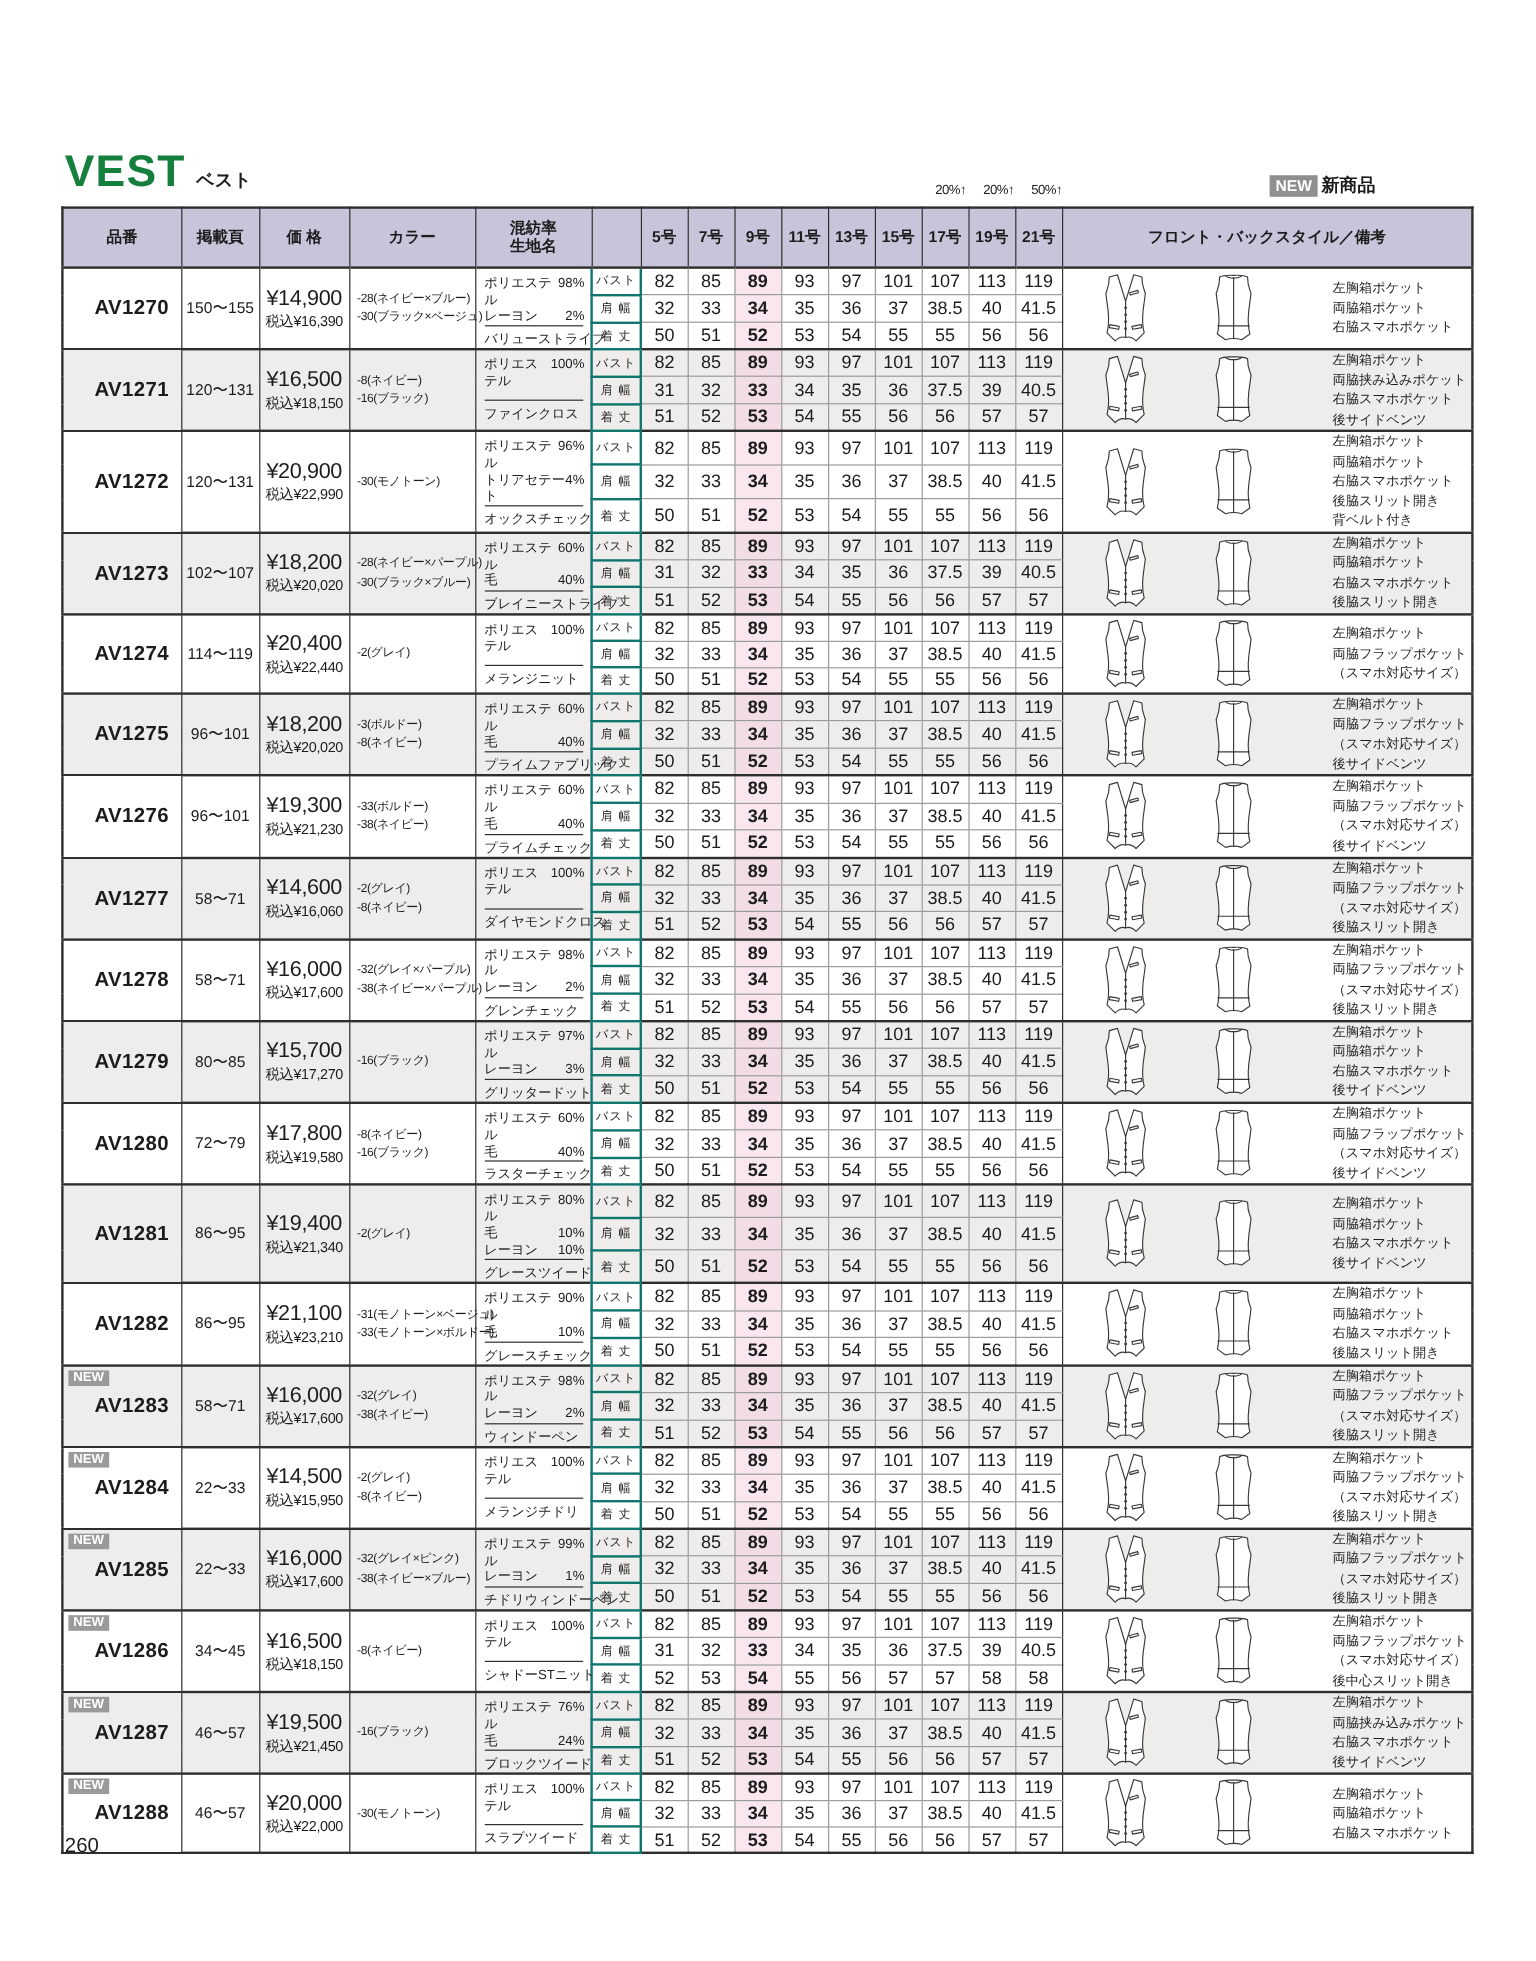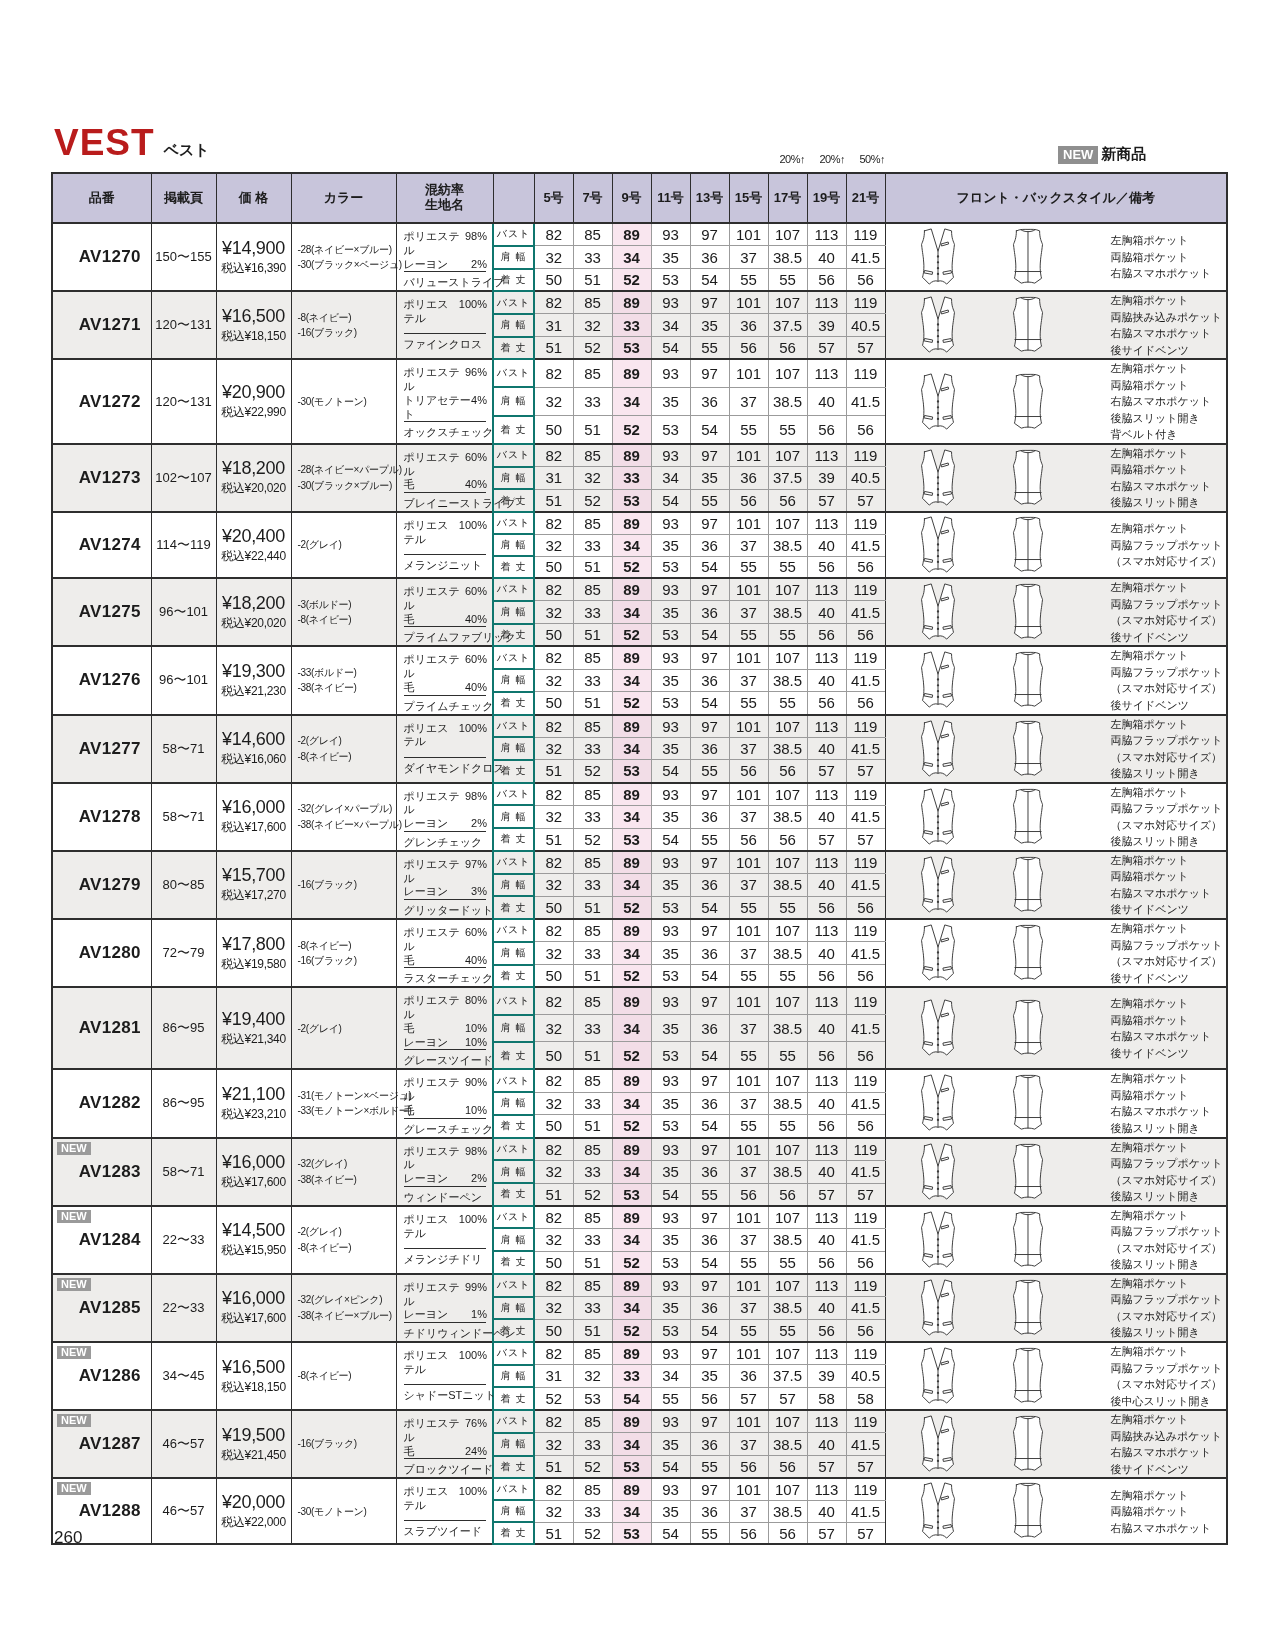--- a/index.html
+++ b/index.html
@@ -1,20 +1,20 @@
 <!DOCTYPE html>
 <html><head>
 <meta charset="utf-8">
 <style>
   * { margin:0; padding:0; box-sizing:border-box; }
   body { font-family:"Liberation Sans","DejaVu Sans",sans-serif; background:#fff; color:#1c1c1c; }
   .page { position:relative; width:1280px; height:1634px; background:#ffffff; overflow:hidden; }
 
   .title-row { position:absolute; left:54px; top:122px; display:flex; align-items:baseline; }
-  .vest-title { font-size:37px; font-weight:bold; letter-spacing:1px; color:#b91c1c; }
+  .vest-title { font-size:37px; font-weight:bold; letter-spacing:1px; color:#15803d; }
   .vest-title-sub { font-size:15px; font-weight:bold; margin-left:9px; }
 
   .size-notes { position:absolute; left:765px; top:153px; width:120px; display:flex; font-size:11px; }
   .size-note { width:40px; text-align:right; letter-spacing:-0.5px; white-space:nowrap; }
 
   .new-legend { position:absolute; left:1058px; top:145px; display:flex; align-items:center; }
   .new-badge-box { background:#8f8f8f; color:#fff; font-weight:bold; font-size:13px; padding:1px 5px 2px; }
   .new-legend-label { font-size:15px; font-weight:bold; margin-left:3px; }
 
   table#spec-table { position:absolute; left:51px; top:172px; width:1175px;

